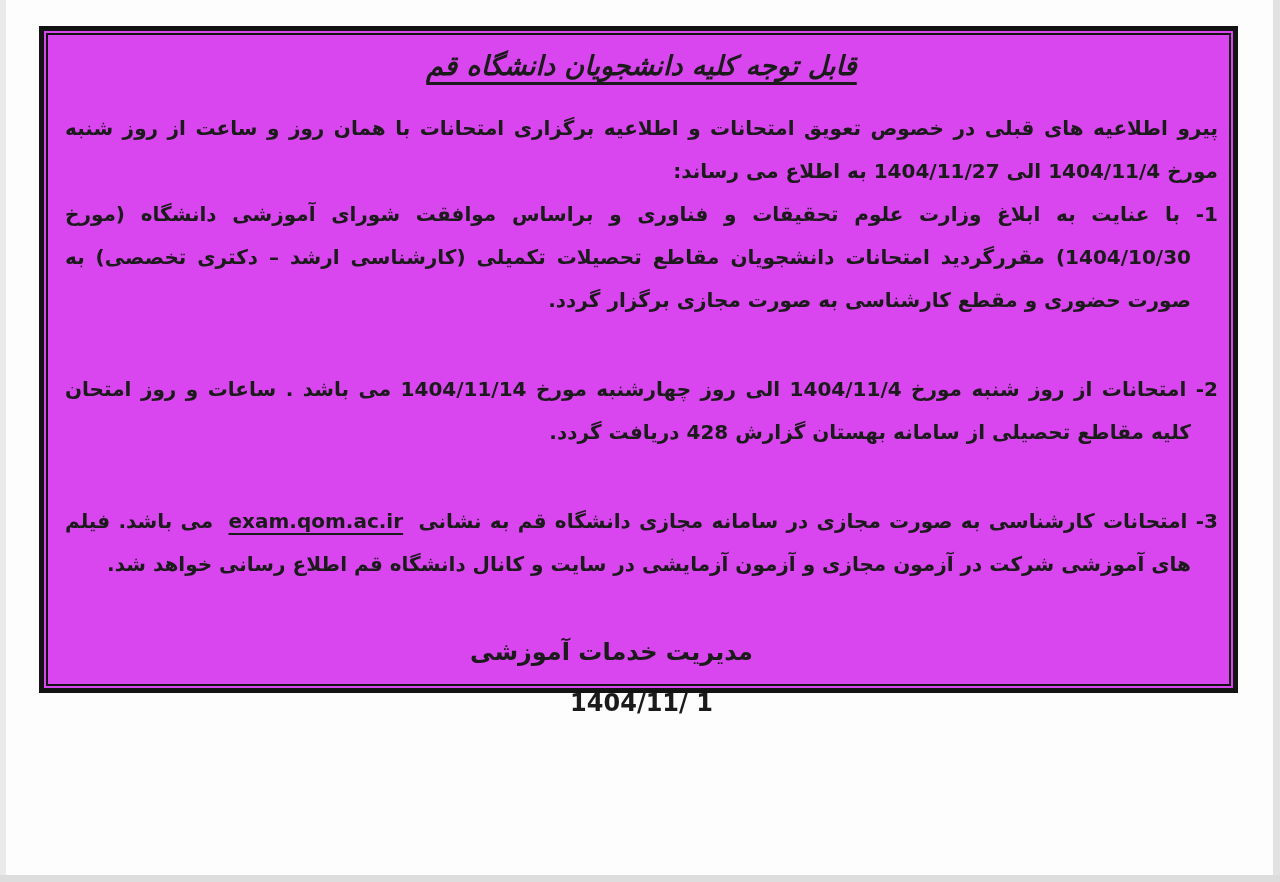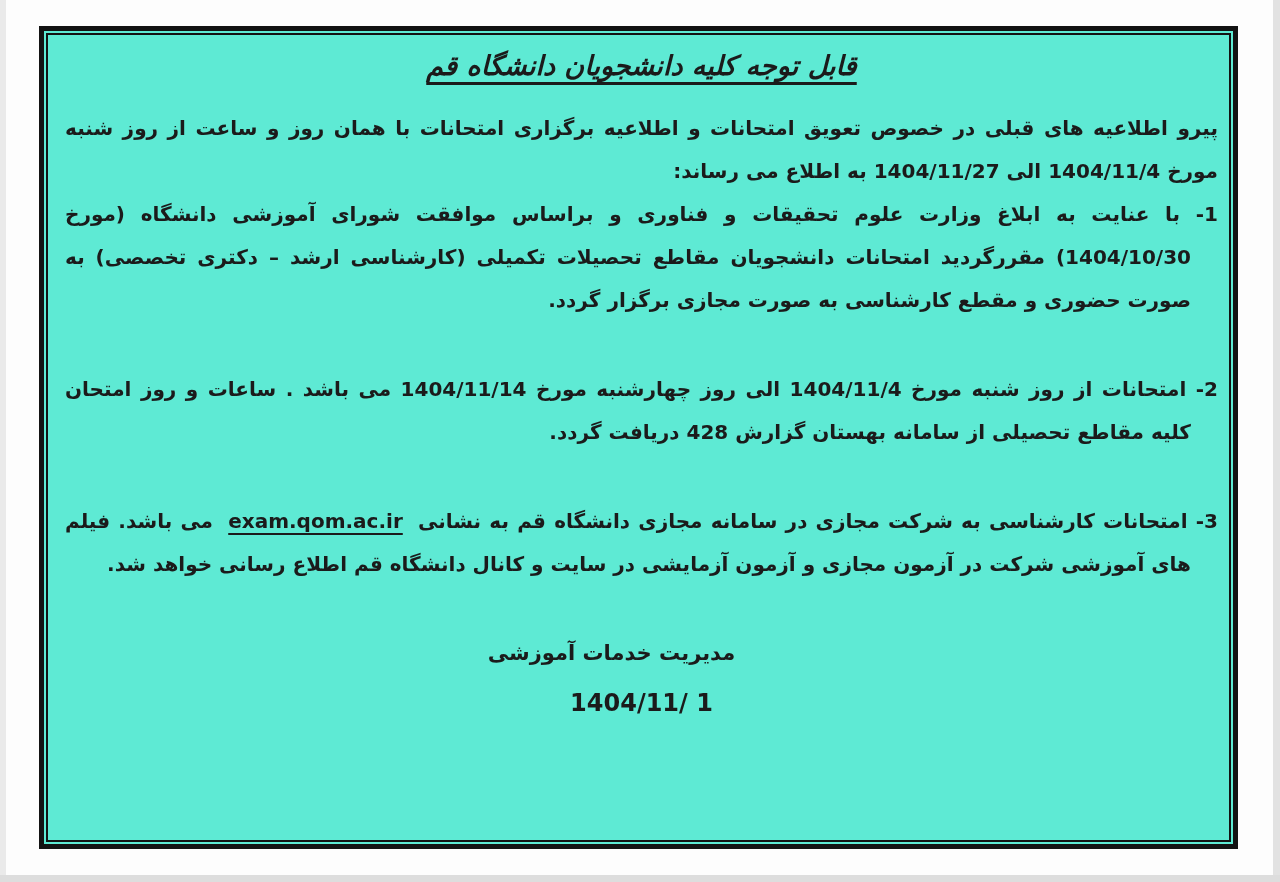--- a/index.html
+++ b/index.html
@@ -17,23 +17,23 @@
   .edge-left   { left: 0; top: 0; width: 6px; height: 882px; background: #eaeaea; }
   .edge-right  { right: 0; top: 0; width: 7px; height: 882px; background: #e2e2e2; }
   .edge-bottom { left: 0; bottom: 0; width: 1280px; height: 7px; background: #dddddd; }
 
   
   .frame {
     position: absolute;
     left: 39px;
     top: 26px;
     width: 1199px;
-    height: 823px;
+    height: 667px;
     border: 5px solid #131313;
-    background: #5eead4;
+    background: #d946ef;
   }
   .frame-inner {
     width: calc(100% - 4px);
     height: calc(100% - 4px);
     margin: 2px;
     border: 2px solid #131313;
   }
 
   .content {
     direction: rtl;
@@ -81,21 +81,21 @@
     font-family: "DejaVu Sans", sans-serif;
   }
 
   .signature-block {
     margin-top: 46px;
     text-align: center;
   }
   .sig-name {
     display: inline-block;
     transform: translateX(-30px); 
-    font-size: 21px;
+    font-size: 24px;
     line-height: 34px;
   }
   .sig-date {
     direction: ltr;
     margin-top: 14px;
     font-size: 24px;
     line-height: 28px;
     text-align: center;
     padding-left: 0;
   }
@@ -124,21 +124,21 @@
           <span>با عنایت به ابلاغ وزارت علوم تحقیقات و فناوری و براساس موافقت شورای آموزشی دانشگاه (مورخ 1404/10/30) مقررگردید امتحانات دانشجویان مقاطع تحصیلات تکمیلی (کارشناسی ارشد – دکتری تخصصی) به صورت حضوری و مقطع کارشناسی به صورت مجازی برگزار گردد.</span>
         </div>
 
         <div class="item">
           <span class="marker">2-</span>
           <span>امتحانات از روز شنبه مورخ 1404/11/4 الی روز چهارشنبه مورخ 1404/11/14 می باشد . ساعات و روز امتحان کلیه مقاطع تحصیلی از سامانه بهستان گزارش 428 دریافت گردد.</span>
         </div>
 
         <div class="item">
           <span class="marker">3-</span>
-          <span>امتحانات کارشناسی به شرکت مجازی در سامانه مجازی دانشگاه قم به نشانی</span>
+          <span>امتحانات کارشناسی به صورت مجازی در سامانه مجازی دانشگاه قم به نشانی</span>
           <a class="doc-link" href="#">exam.qom.ac.ir</a>
           <span>می باشد. فیلم های آموزشی شرکت در آزمون مجازی و آزمون آزمایشی در سایت و کانال دانشگاه قم اطلاع رسانی خواهد شد.</span>
         </div>
 
       </div>
 
       <div class="signature-block">
         <div>
           <span class="sig-name">مدیریت خدمات آموزشی</span>
         </div>

